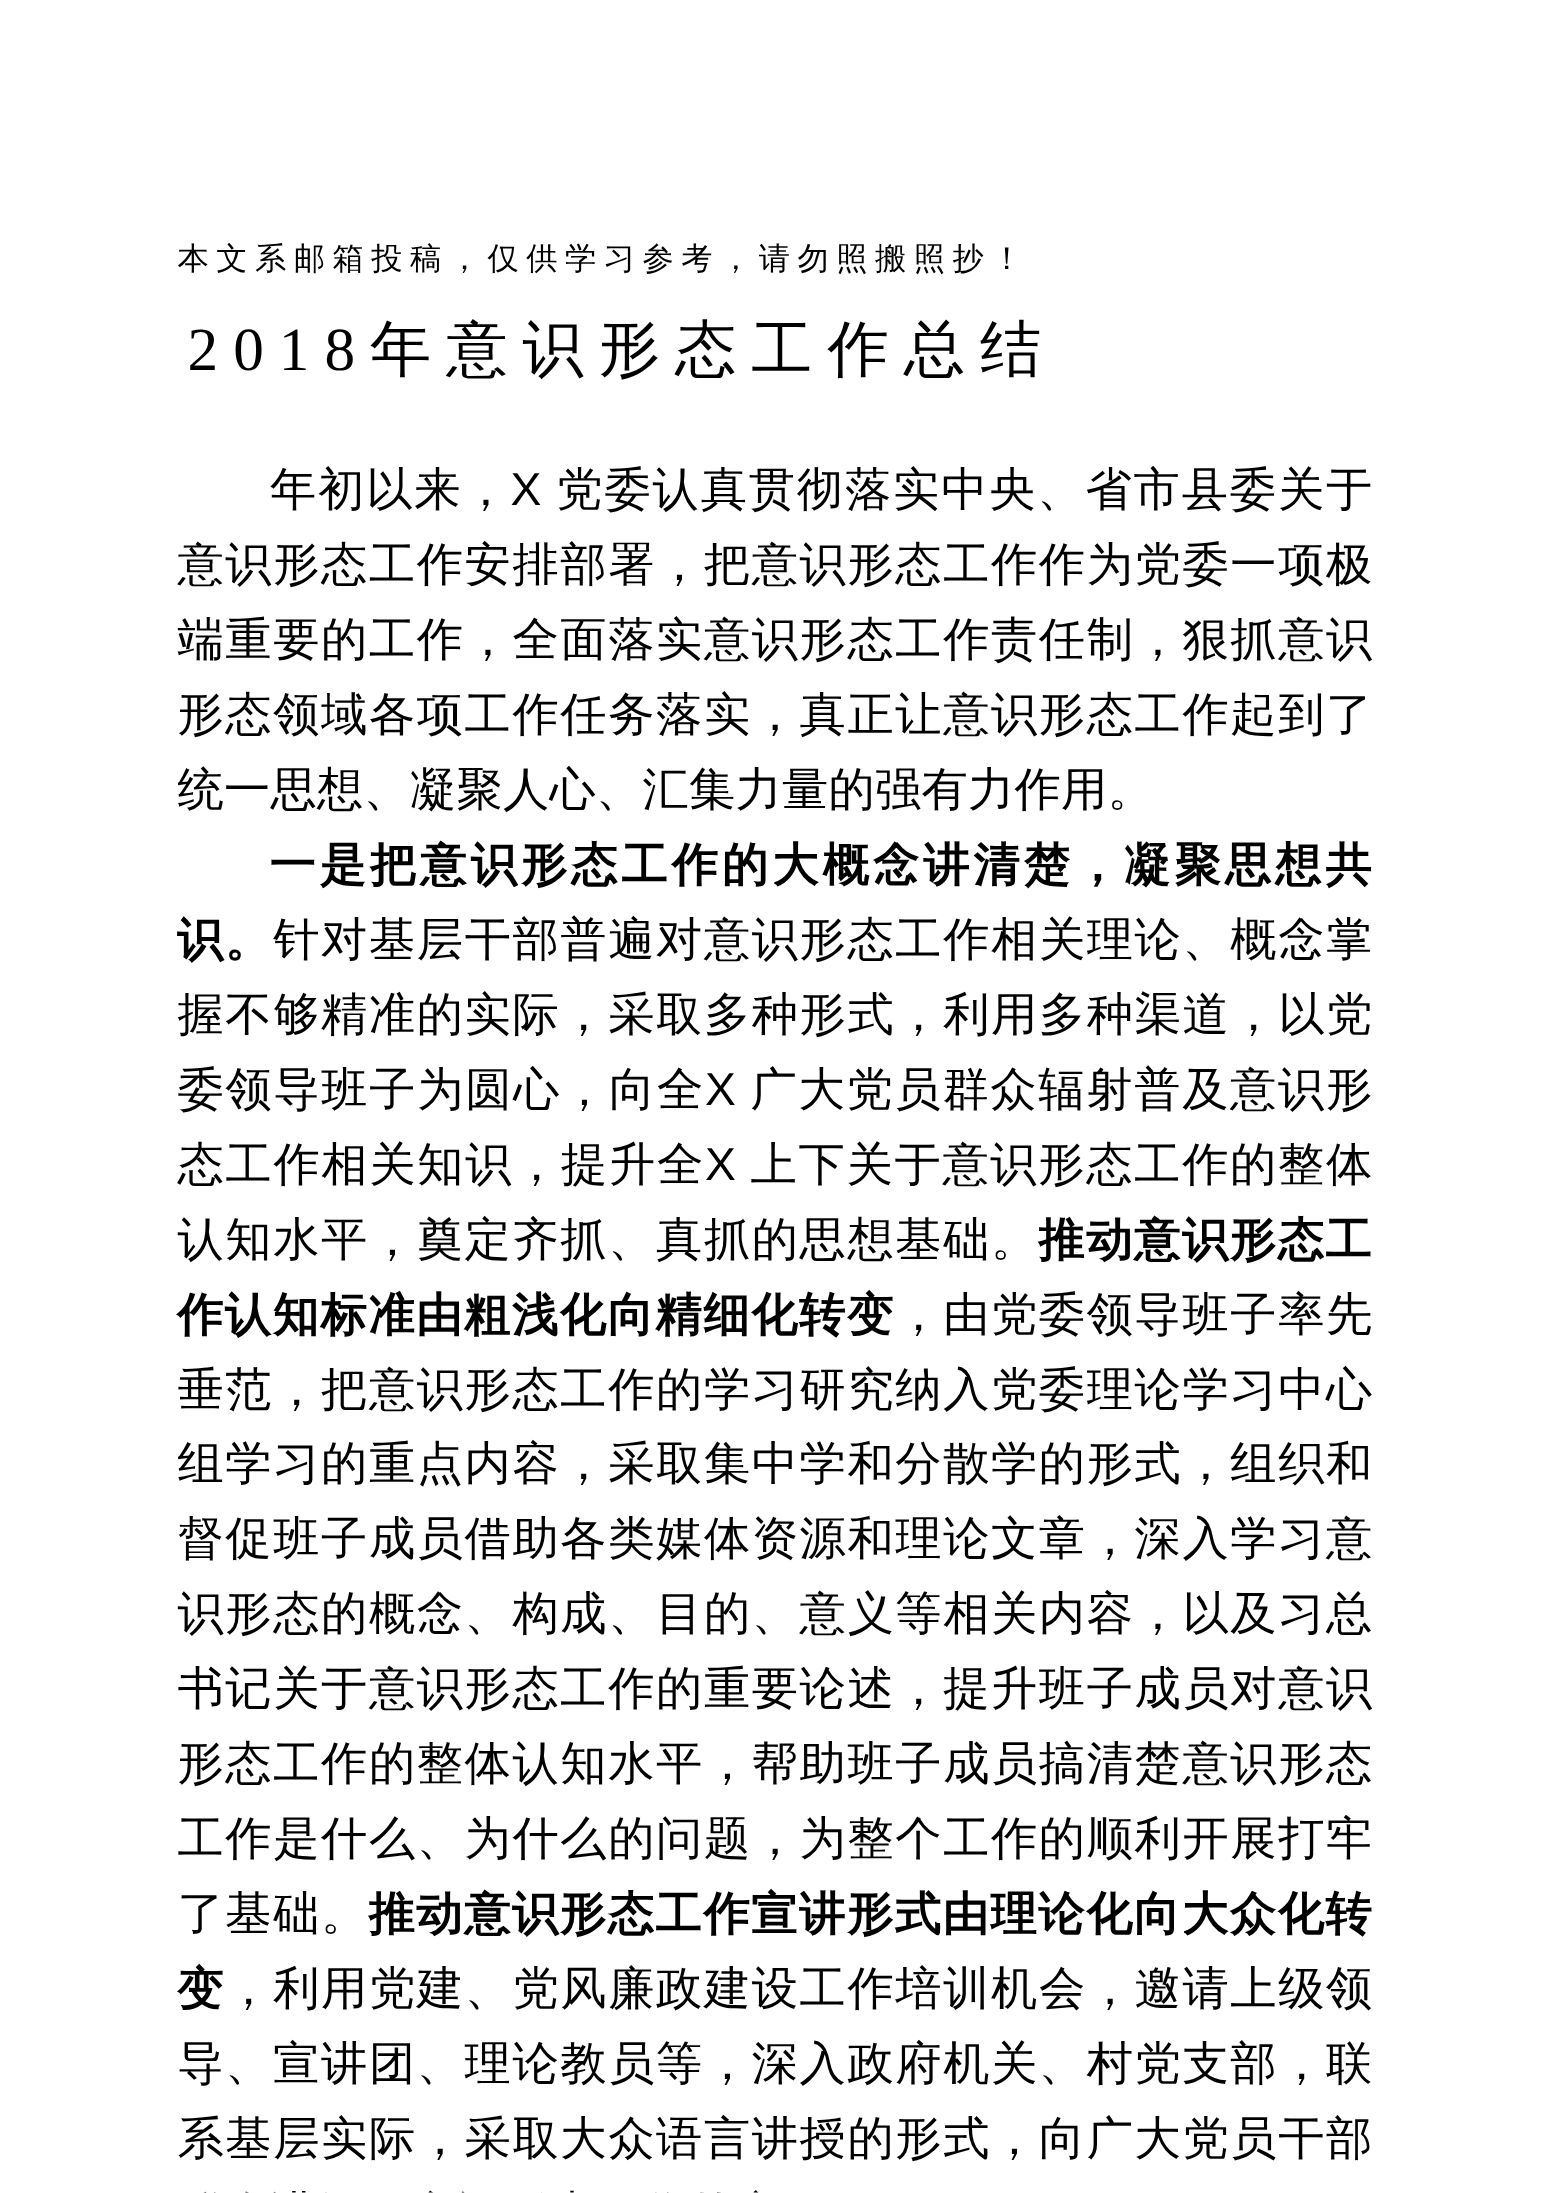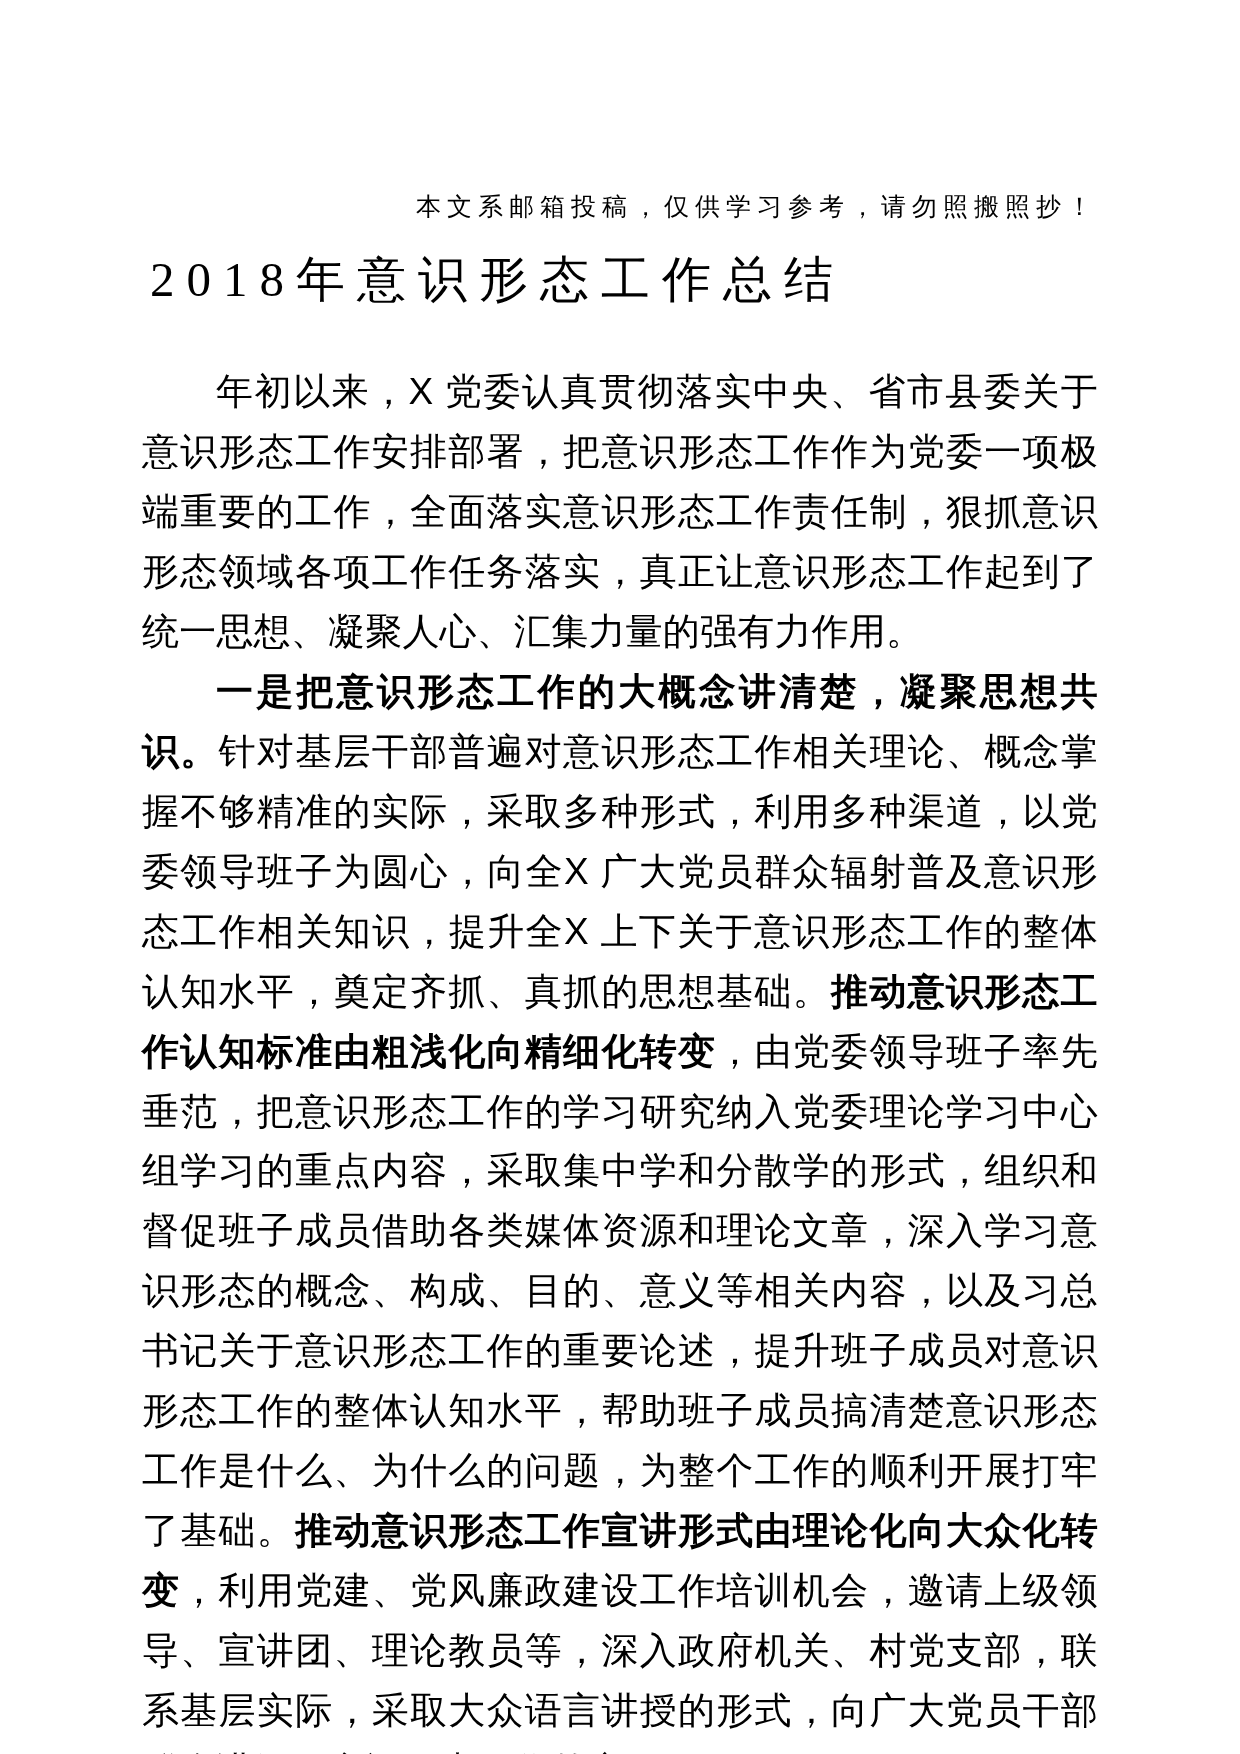--- a/index.html
+++ b/index.html
@@ -21,21 +21,20 @@
     padding: 190px 142px 0 142px;
     position: relative;
   }
   .notice {
     font-family: "Liberation Serif", serif;
     font-size: 25px;
     letter-spacing: 6px;
     color: #000;
     margin: 0 0 26px 0;
     white-space: nowrap;
-    text-align: right;
   }
   .doc-title {
     font-family: "Liberation Serif", serif;
     font-size: 49px;
     font-weight: 400;
     text-align: left;
     letter-spacing: 12px;
     margin: 0 0 52px 0;
     padding-left: 8px;
     line-height: 1.25;

